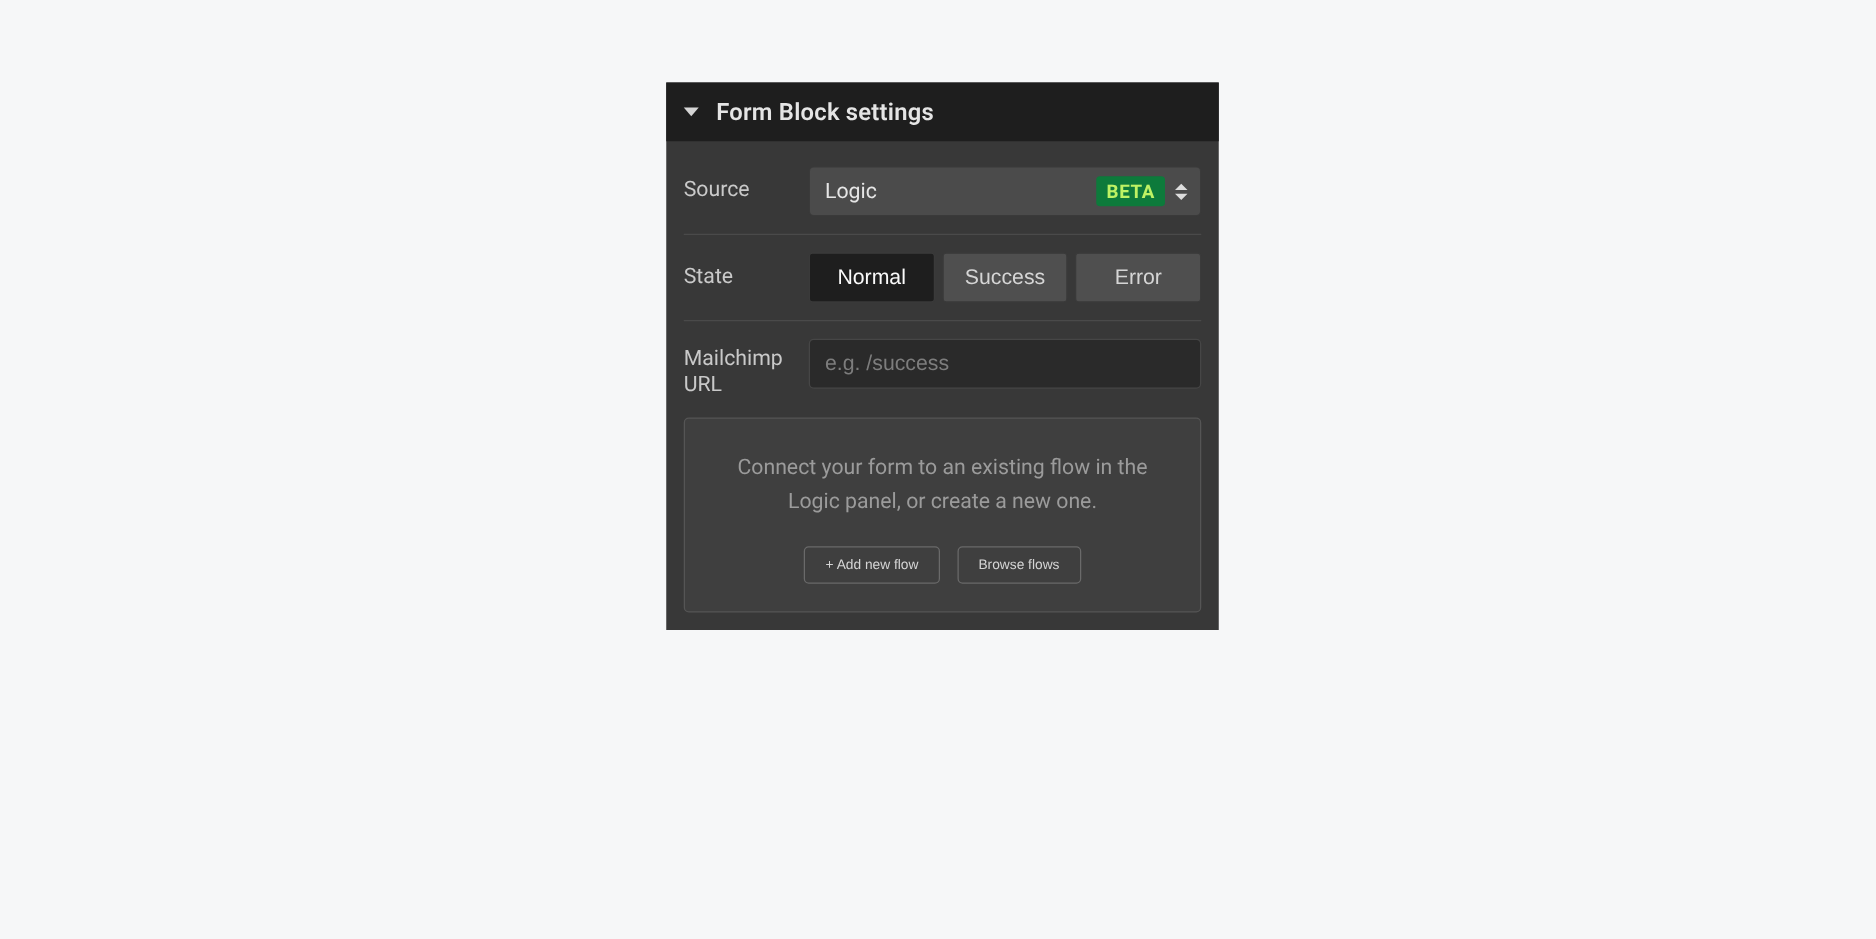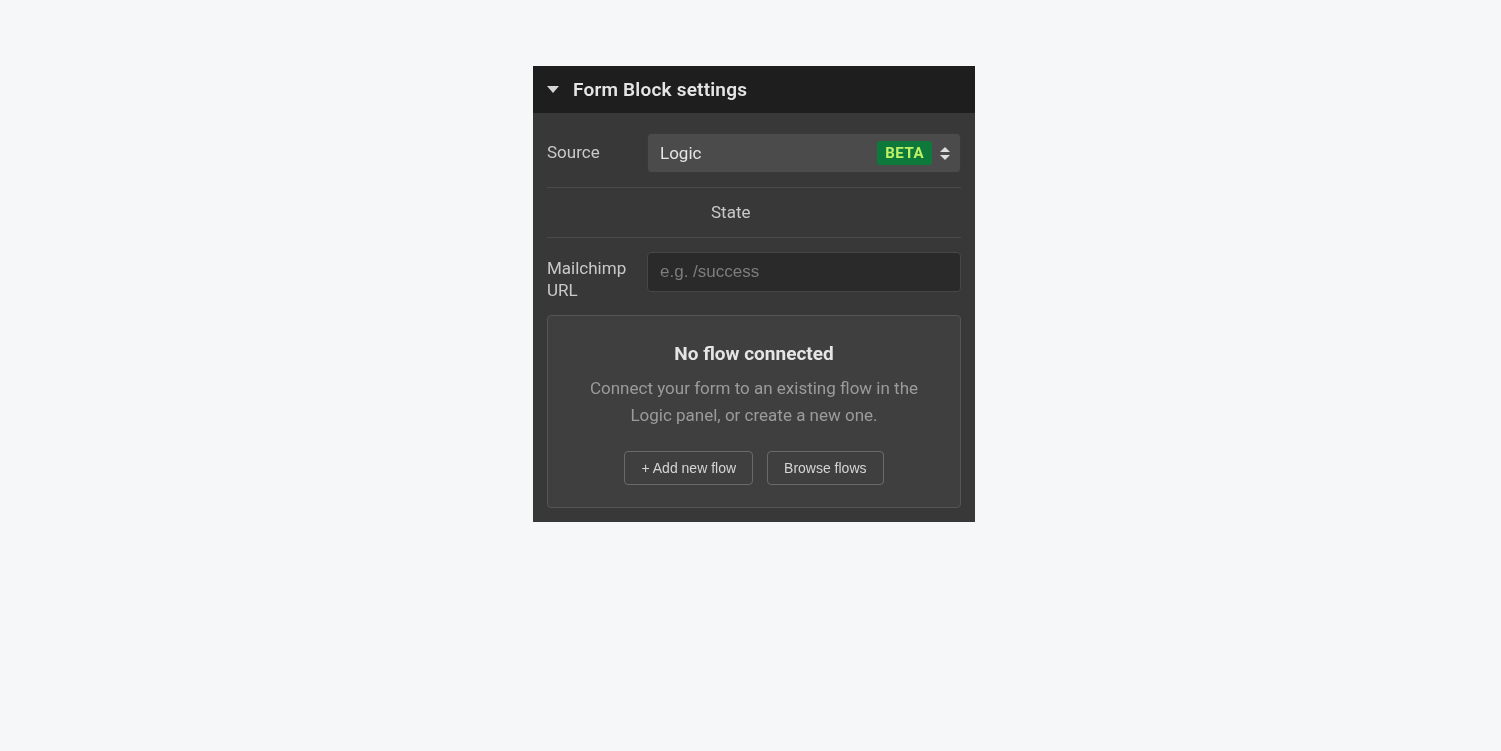--- a/index.html
+++ b/index.html
@@ -155,21 +155,21 @@
   .flow-actions {
     display: flex;
     justify-content: center;
     gap: 14px;
   }
   .obtn {
     background: #3f3f3f;
     border: 1px solid #6a6a6a;
     border-radius: 4px;
     color: #d5d5d5;
-    font-size: 14px;
+    font-size: 11px;
     padding: 8px 16px;
     cursor: pointer;
   }
 </style>
 </head>
 <body>
 
 <div class="panel">
 
   <div class="panel-header">
@@ -190,32 +190,36 @@
               <span class="up"></span>
                 <span class="down"></span>
             </span>
           </span>
         </div>
       </div>
     </div>
 
     <div class="row">
       <div class="lbl">State</div>
+      <div class="ctrl seg">
+        <button class="active">Normal</button>
+        <button>Success</button>
+        <button>Error</button>
+      </div>
     </div>
 
 
     <div class="row last align-top">
       <div class="lbl">Mailchimp URL</div>
       <div class="ctrl">
         <input class="tinput" type="text" placeholder="e.g. /success" style="">
       </div>
     </div>
 
     <div class="flowbox">
-      <div class="flow-title">No flow connected</div>
       <div class="flow-desc">Connect your form to an existing flow in the Logic panel, or create a new one.</div>
       <div class="flow-actions">
         <button class="obtn">+ Add new flow</button>
         <button class="obtn">Browse flows</button>
       </div>
     </div>
 
   </div>
 </div>
 

